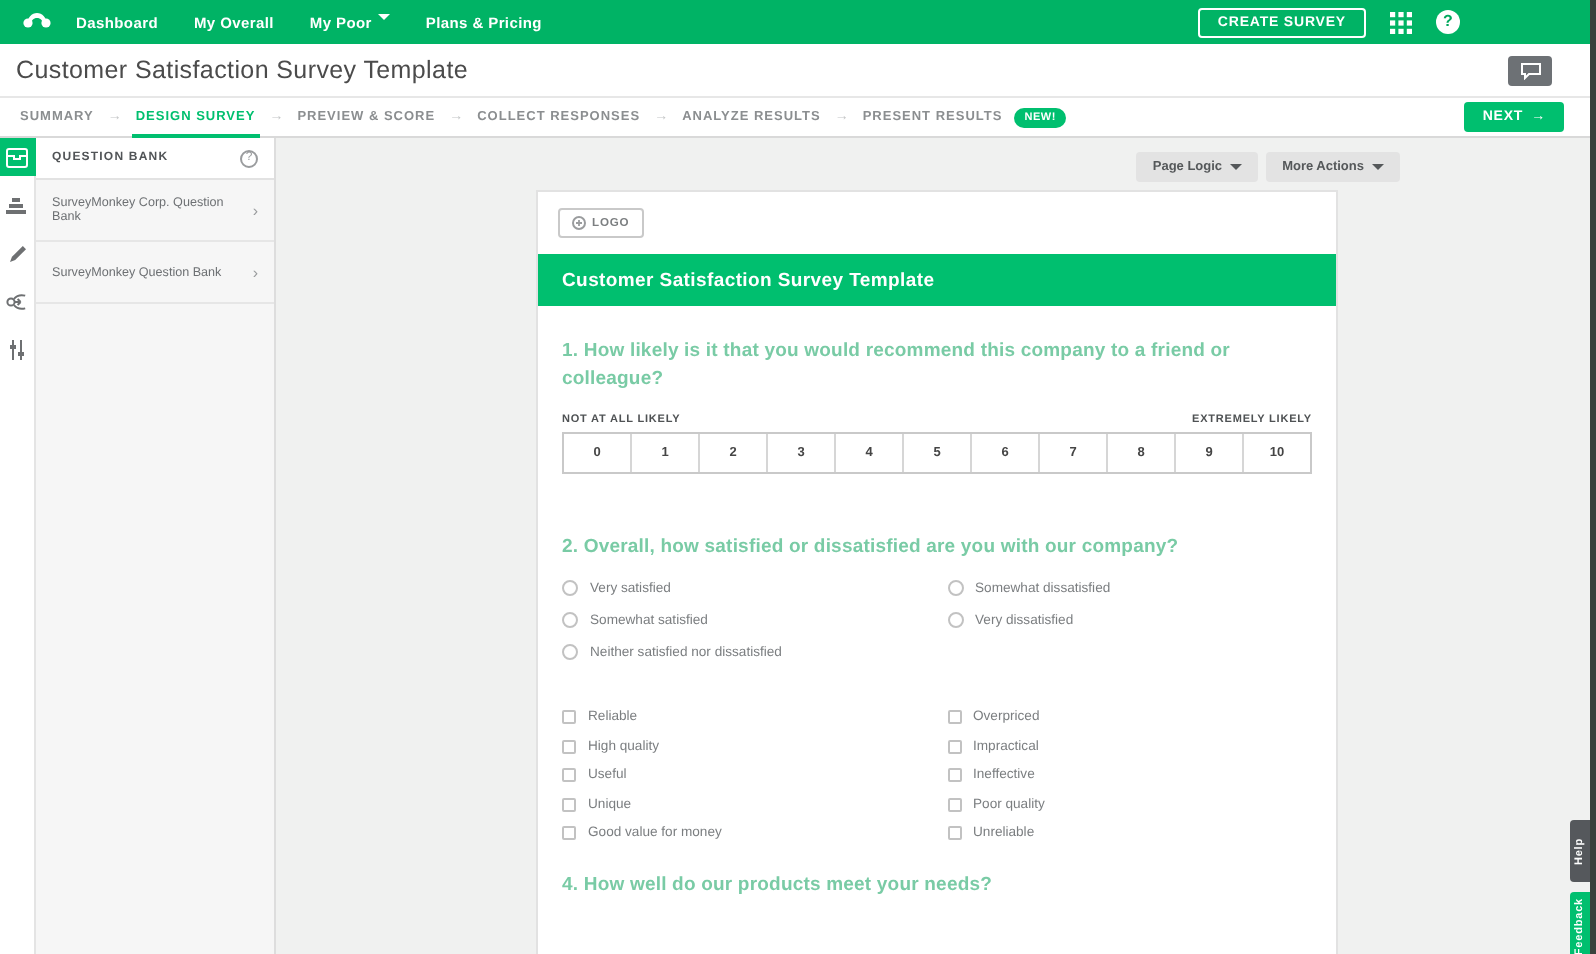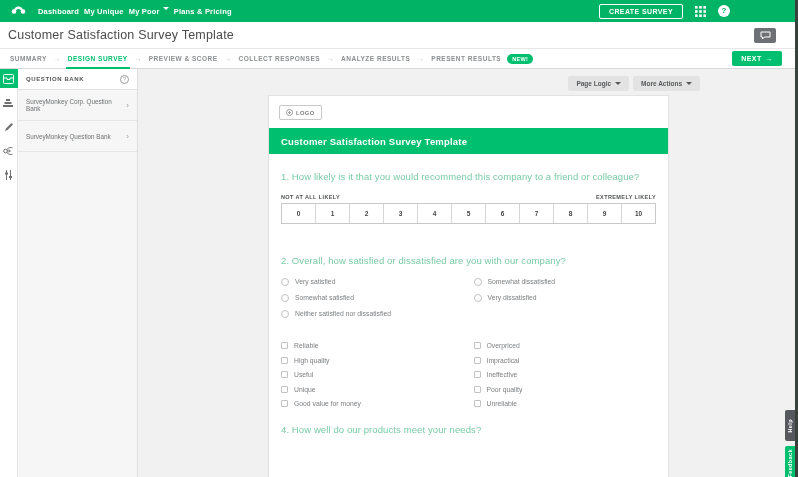--- a/index.html
+++ b/index.html
@@ -2,21 +2,21 @@
 <html><head>
 <meta charset="utf-8">
 <style>
   * { margin:0; padding:0; box-sizing:border-box; }
   html,body { width:798px; height:477px; overflow:hidden; background:#f0f1f0;
     font-family:"Liberation Sans", sans-serif; }
 
   
   .topnav { height:22px; background:#00b365; display:flex; align-items:center; padding:0 8px; position:relative; }
   .logo-wrap { width:20px; height:16px; display:flex; align-items:center; justify-content:center; margin-right:10px; }
-  .topnav-link { color:#fff; font-size:7.5px; font-weight:bold; margin-right:5px; letter-spacing:.2px; cursor:pointer; display:flex; align-items:flex-start; gap:3px; }
+  .topnav-link { color:#fff; font-size:7.5px; font-weight:bold; margin-right:18px; letter-spacing:.2px; cursor:pointer; display:flex; align-items:flex-start; gap:3px; }
   .caret { width:0; height:0; border-left:3px solid transparent; border-right:3px solid transparent; border-top:3px solid #fff; display:inline-block; }
   .topnav-right { margin-left:auto; display:flex; align-items:center; gap:12px; padding-right:60px; }
   .create-btn { border:1px solid #fff; background:transparent; color:#fff; font-size:7px; font-weight:bold; padding:3px 9px; letter-spacing:.4px; border-radius:2px; cursor:pointer; font-family:inherit; }
   .grid-icon svg { display:block; }
   .help-circle { width:12px; height:12px; border-radius:50%; background:#fff; color:#00a85d; font-size:8px; font-weight:bold; display:flex; align-items:center; justify-content:center; line-height:1; }
 
   
   .titlebar { height:27px; background:#fff; border-bottom:1px solid #e7e7e7; display:flex; align-items:center; padding:0 8px; }
   .page-title { font-size:12.5px; color:#4b4b4b; font-weight:normal; letter-spacing:.2px; }
   .chat-btn { margin-left:auto; margin-right:14px; width:22px; height:15px; background:#6d7175; border-radius:2px; display:flex; align-items:center; justify-content:center; cursor:pointer; }
@@ -50,21 +50,21 @@
   .toolbar { position:absolute; top:7px; right:98px; display:flex; gap:4px; }
   .tool-btn { background:#e3e3e3; border:none; color:#55585a; font-size:6.5px; font-weight:bold; padding:4px 8px; border-radius:2px; display:flex; align-items:center; gap:4px; cursor:pointer; font-family:inherit; }
   .tool-btn .dcaret { border-top-color:#55585a; }
 
   .canvas { position:absolute; left:130px; top:26px; width:401px; bottom:-4px; background:#fff; border:1px solid #e2e2e2; border-bottom:none; padding:6px 0 0 0; }
   .logo-btn { margin:0 0 8px 10px; background:#fff; border:1px solid #c9c9c9; border-radius:2px; color:#7c7f81; font-size:5.8px; font-weight:bold; letter-spacing:.4px; padding:3px 6px; display:inline-flex; align-items:center; gap:3px; cursor:pointer; font-family:inherit; }
   .banner { height:26px; background:#00bf6f; display:flex; align-items:center; padding:0 12px; }
   .banner-title { color:#fff; font-size:9.5px; font-weight:bold; letter-spacing:.2px; }
 
   .qblock { padding:0 12px; }
-  .qtitle { color:#79cba5; font-size:9.5px; font-weight:normal; line-height:1.45; letter-spacing:.1px; }
+  .qtitle { color:#79cba5; font-size:9.5px; font-weight:bold; line-height:1.45; letter-spacing:.1px; }
   .q1 { margin-top:16px; }
   .scale-labels { display:flex; justify-content:space-between; margin-top:10px; }
   .scale-label { font-size:5.5px; font-weight:bold; color:#4f5254; letter-spacing:.4px; }
   .nps { display:flex; border:1px solid #c9c9c9; margin-top:3px; height:21px; background:#fff; }
   .nps-cell { flex:1; display:flex; align-items:center; justify-content:center; font-size:6.5px; font-weight:bold; color:#454545; border-left:1px solid #d6d6d6; cursor:pointer; }
   .nps-cell:first-child { border-left:none; }
 
   .q2 { margin-top:30px; } .q3 { margin-top:17px; } .q4 { margin-top:12px; }
   .opt-grid { display:grid; grid-template-columns:1fr 1fr; column-gap:10px; margin-top:6px; }
   .opt-col { display:flex; flex-direction:column; }
@@ -89,21 +89,21 @@
     <svg width="15" height="12" viewBox="0 0 15 12">
         <circle cx="3" cy="6.5" r="2.3" fill="#fff"></circle>
         <circle cx="12" cy="6.5" r="2.3" fill="#fff"></circle>
         <path d="M2.5 8 C2.5 3.5 5 1.5 7.5 1.5 C10 1.5 12.5 3.5 12.5 8 L10.5 8 C10.5 5 9.2 4 7.5 4 C5.8 4 4.5 5 4.5 8 Z" fill="#fff"></path>
       </svg>
   </div>
   <span class="topnav-link">
       <span>Dashboard</span>
     </span>
   <span class="topnav-link">
-      <span>My Unique</span>
+      <span>My Overall</span>
     </span>
   <span class="topnav-link">
       <span>My Poor</span>
       <span class="caret"></span>
     </span>
   <span class="topnav-link">
       <span>Plans &amp; Pricing</span>
     </span>
   <div class="topnav-right">
     <button class="create-btn">CREATE SURVEY</button>

